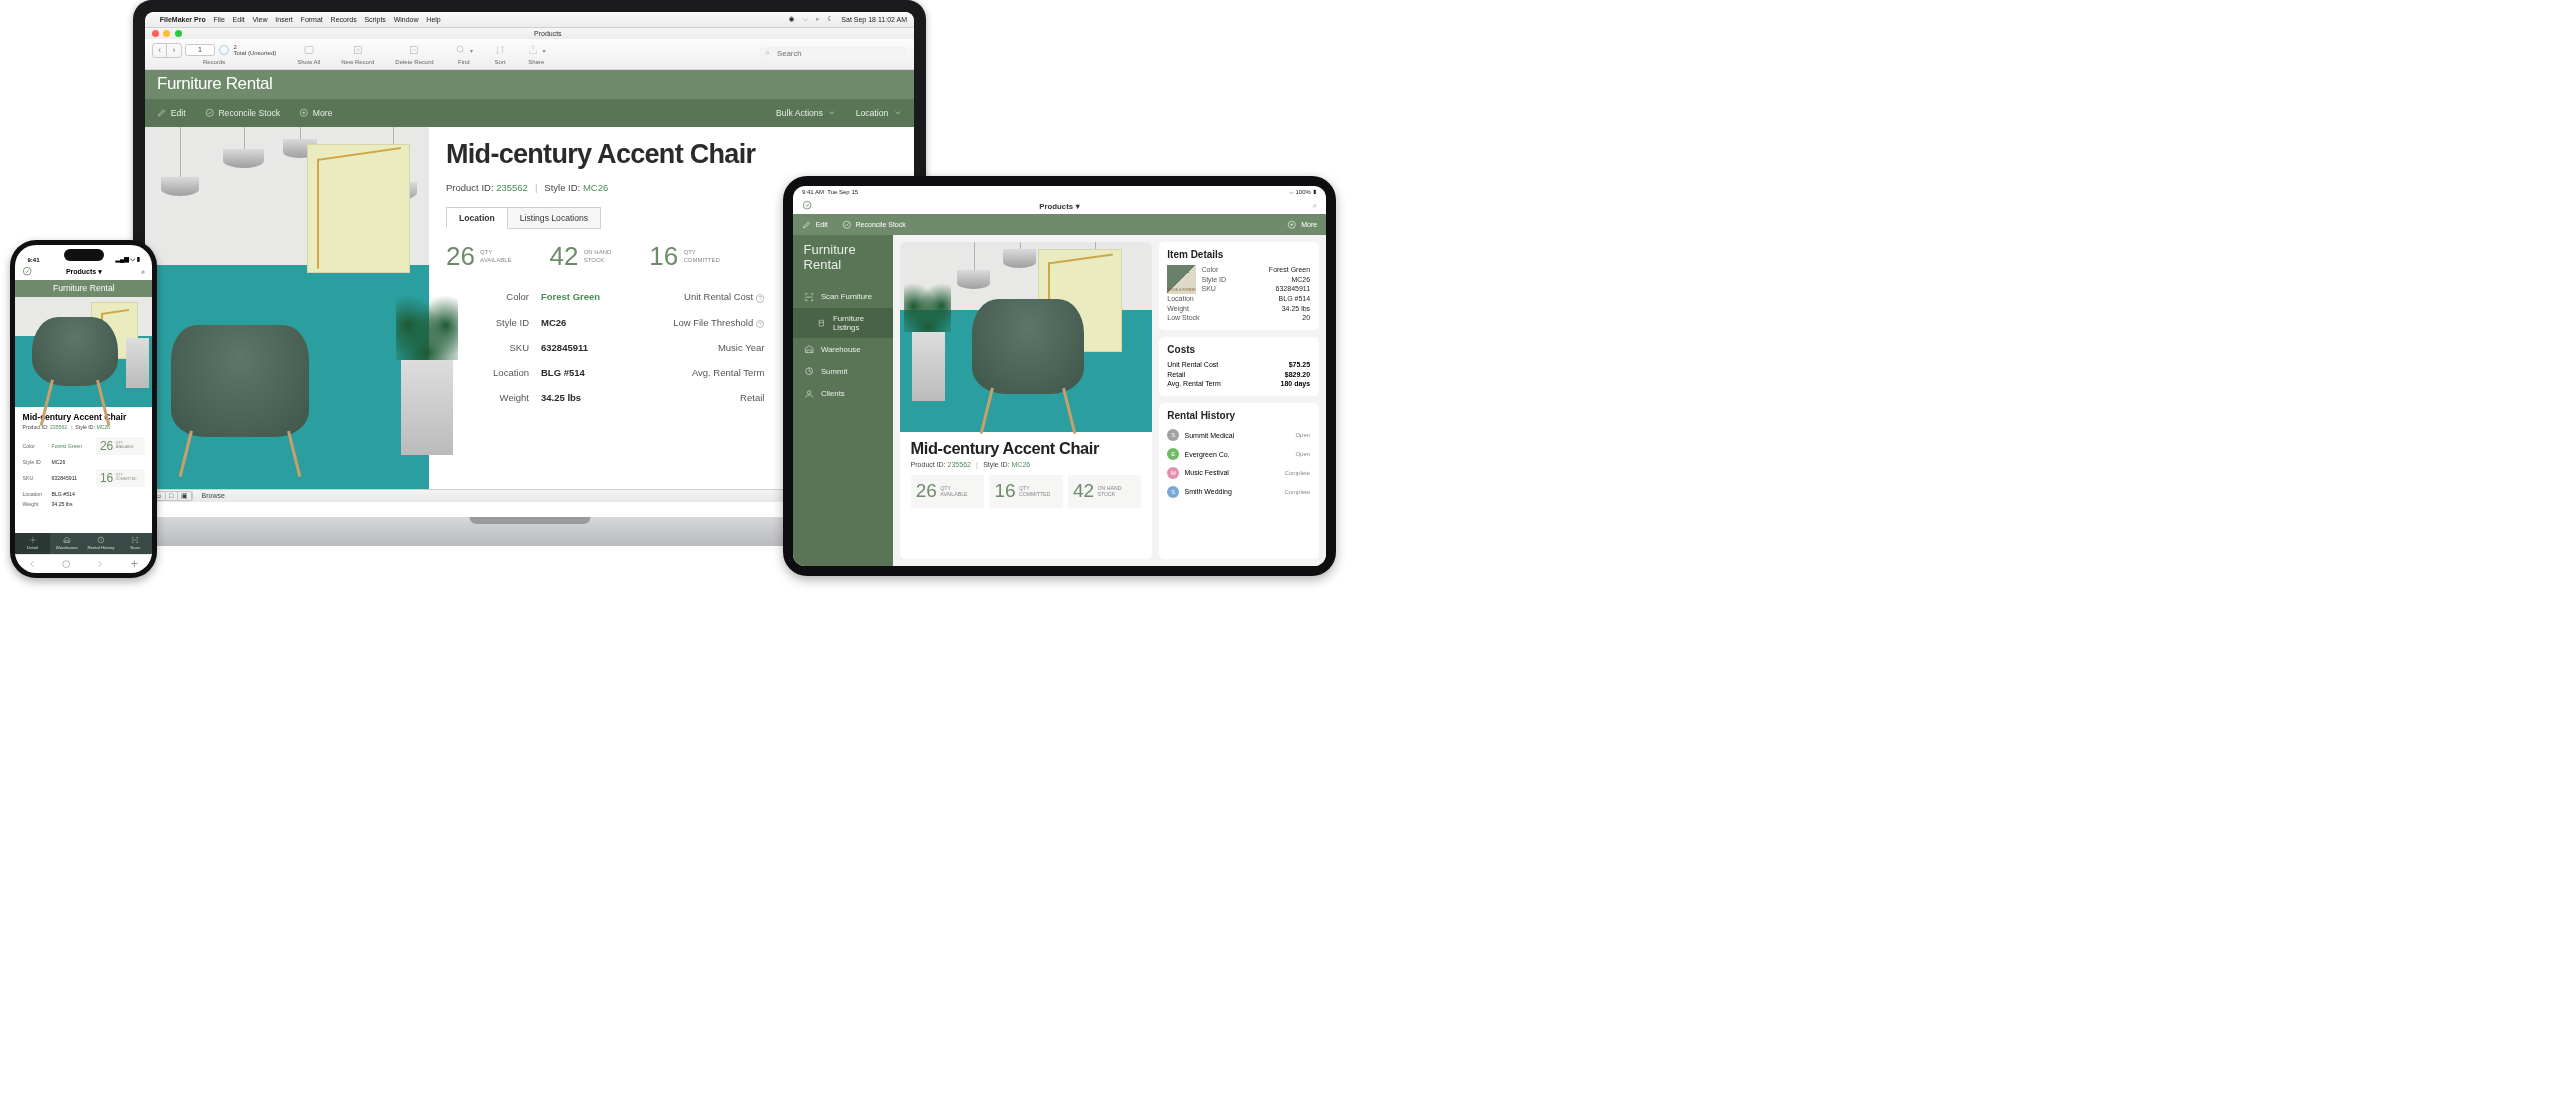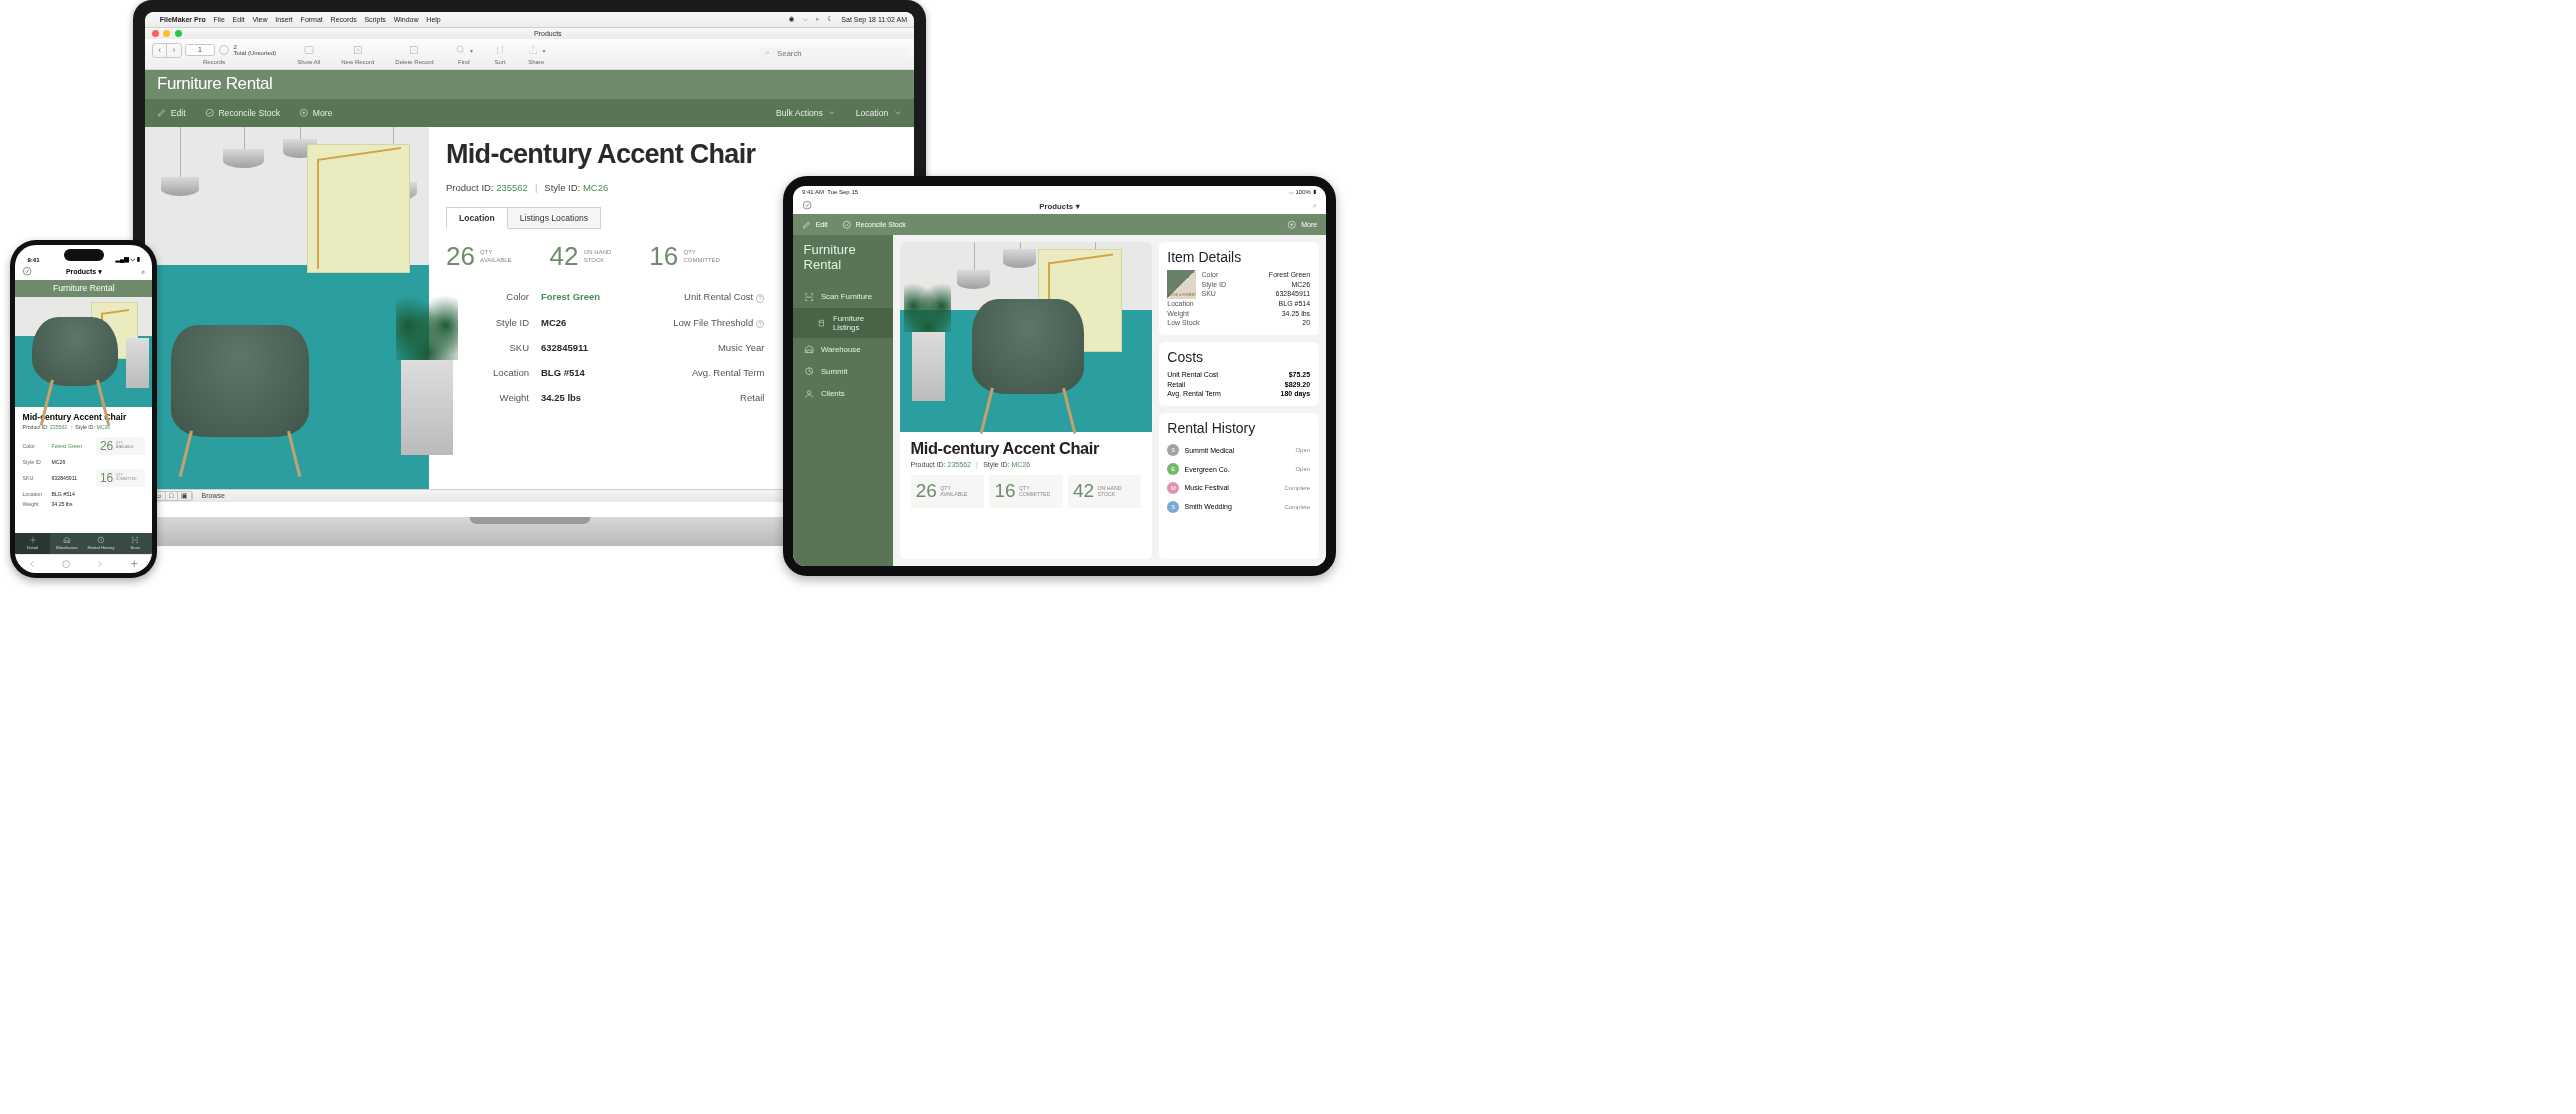--- a/index.html
+++ b/index.html
@@ -125,21 +125,21 @@
 .ipad-hero .plant{left:3.4px;bottom:100px;width:47px;height:52px;right:auto;}
 .ipad-ptext{padding:7px 10.3px;}
 .ipad-ptitle{font-size:16.4px;font-weight:600;color:#222;letter-spacing:-0.4px;}
 .ipad-pids{font-size:7px;color:#444;margin-top:3.4px;}
 .ipad-stats{display:flex;margin-top:7px;}
 .ipad-stat{flex:1;background:#f6f6f5;padding:5.2px;display:flex;align-items:center;gap:3.4px;border-right:5.2px solid #fff;}
 .ipad-stat .n{font-size:19px;color:#6f8b6b;font-weight:300;}
 .ipad-stat .s{font-size:5.2px;color:#888;line-height:1.2;}
 .ipad-right{width:160px;display:flex;flex-direction:column;gap:7px;}
 .card{background:#fff;border-radius:5.2px;padding:7px 8.6px;}
-.card h4{font-size:14px;font-weight:400;color:#222;margin-bottom:5.2px;}
+.card h4{font-size:10px;font-weight:700;color:#222;margin-bottom:5.2px;}
 .itemdetail-row{display:flex;justify-content:space-between;font-size:7px;color:#555;padding:1.3px 0;}
 .itemdetail-row .v{color:#222;font-weight:500;}
 .swatch{width:29px;height:29px;background:linear-gradient(135deg,#698168 50%,#e0d8c7 50%);float:left;margin-right:5.2px;font-size:3.4px;color:#7b5a3a;text-align:center;padding-top:23px;}
 .cost-row{display:flex;justify-content:space-between;font-size:7px;padding:1.3px 0;}
 .cost-row .v{font-weight:600;}
 .rh-item{display:flex;align-items:center;gap:5.2px;font-size:7px;padding:3.4px 0;}
 .rh-badge{width:12px;height:12px;border-radius:50%;color:#fff;font-size:6px;display:flex;align-items:center;justify-content:center;}
 .rh-status{margin-left:auto;font-size:6px;color:#888;}
 
 

